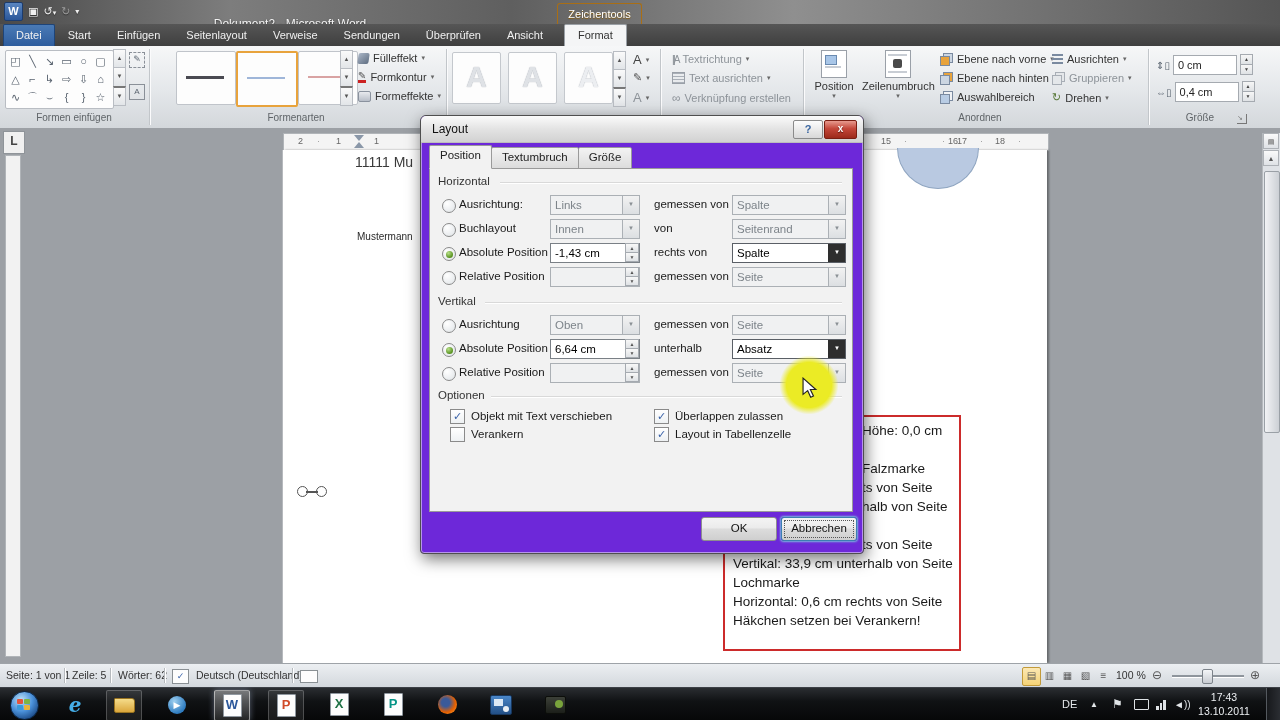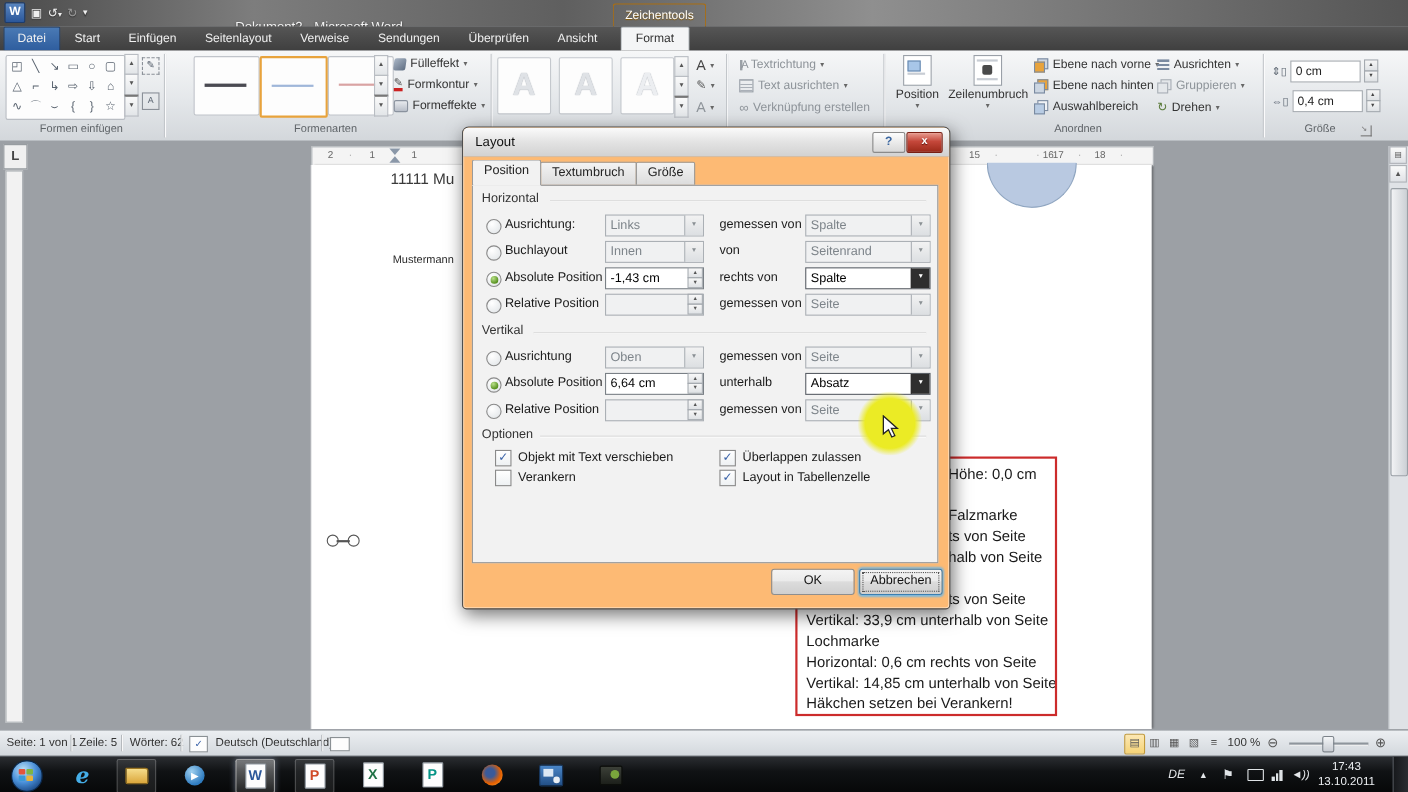--- a/index.html
+++ b/index.html
@@ -85,21 +85,21 @@
     border:2px solid #cc2b2b;padding-top:4px;box-sizing:border-box;}
   .rbline{height:19px;line-height:19px;font-size:13.5px;color:#1a1a1a;padding-left:8px;white-space:nowrap;overflow:hidden;}
   .rbline.ind{padding-left:137px;}
   .vscroll{position:absolute;left:1262px;top:5px;width:17px;height:530px;background:#dfe2e6;border-left:1px solid #b5b9bd;}
   .vsbtn{position:absolute;left:0;width:16px;height:16px;background:linear-gradient(180deg,#fafafa,#dfe2e6);
     border:1px solid #aeb2b7;font-size:7px;color:#555;text-align:center;line-height:15px;box-sizing:border-box;}
   .vsthumb{position:absolute;left:1px;top:38px;width:14px;height:260px;background:linear-gradient(90deg,#f2f3f5,#ccd0d5);
     border:1px solid #9aa0a6;border-radius:2px;}
 
   
-  .dialog{position:absolute;left:420px;top:115px;width:442px;height:437px;background:#fdba74;
+  .dialog{position:absolute;left:420px;top:115px;width:442px;height:437px;background:#6d28d9;
     border:1px solid #4f4f4f;border-radius:6px 6px 4px 4px;z-index:5;
     box-shadow:2px 5px 16px rgba(0,0,0,.55), inset 0 0 0 1px rgba(255,255,255,.5);}
   .dlgtitle{position:absolute;left:0;top:0;right:0;height:26px;border-radius:5px 5px 0 0;
     background:linear-gradient(180deg,#fbfbfb,#e3e3e3 50%,#d2d2d2);border-bottom:1px solid #bdbdbd;}
   .dlgtitle .txt{position:absolute;left:11px;top:0;line-height:26px;font-size:12px;color:#111;}
   .dlghelp{position:absolute;left:372px;top:4px;width:28px;height:17px;border:1px solid #8a8a8a;border-radius:2px;
     background:linear-gradient(180deg,#fdfdfd,#d8d8d8);color:#3a66a0;font-size:11px;font-weight:bold;
     text-align:center;line-height:16px;}
   .dlgclose{position:absolute;left:403px;top:4px;width:31px;height:17px;border:1px solid #791e12;border-radius:2px;
     background:linear-gradient(180deg,#e79a8e,#c4473a 45%,#9c2a1a);color:#fff;font-size:10px;font-weight:bold;
@@ -172,21 +172,21 @@
   .orbflag{position:absolute;left:6px;top:7px;width:13px;height:11px;display:grid;
     grid-template-columns:6px 6px;grid-template-rows:5px 5px;gap:1px;}
   .orbflag i{border-radius:1px;}
   .tico{position:absolute;top:2px;width:34px;height:29px;border-radius:2px;display:flex;
     align-items:center;justify-content:center;}
   .tico.framed{background:rgba(255,255,255,.08);border:1px solid rgba(255,255,255,.22);}
   .tico.active{background:linear-gradient(180deg,rgba(255,255,255,.38),rgba(255,255,255,.12));
     border:1px solid rgba(255,255,255,.5);box-shadow:0 0 6px rgba(200,220,255,.4);}
   .pageico{width:17px;height:21px;background:#fdfdfd;border:1px solid #9098a0;border-radius:1px;
     font-weight:bold;font-size:13px;text-align:center;line-height:20px;}
-  .tray{position:absolute;top:0;height:33px;color:#e4e7ea;font-size:11px;font-style:italic;}
+  .tray{position:absolute;top:0;height:33px;color:#e4e7ea;font-size:11px;}
   .clock{position:absolute;left:1192px;top:2px;width:64px;text-align:center;color:#eceff2;font-size:10.5px;line-height:14px;}
   .showdesk{position:absolute;left:1266px;top:0;width:14px;height:33px;border-left:1px solid #54595f;
     background:linear-gradient(90deg,#17191c,#2c2f34);}
   .sigbars{position:absolute;display:flex;align-items:flex-end;gap:1px;}
   .sigbars i{width:2.5px;background:#dfe3e6;display:block;}
 </style>
 </head>
 <body>
 
 <div class="screen">
@@ -416,21 +416,20 @@
         <div class="rbline ind">Höhe: 0,0 cm</div>
         <div class="rbline ind"></div>
         <div class="rbline ind">Falzmarke</div>
         <div class="rbline ind">ts von Seite</div>
         <div class="rbline ind">halb von Seite</div>
         <div class="rbline ind"></div>
         <div class="rbline ind">ts von Seite</div>
         <div class="rbline">Vertikal: 33,9  cm unterhalb von Seite</div>
         <div class="rbline">Lochmarke</div>
         <div class="rbline">Horizontal: 0,6 cm rechts von Seite</div>
-        <div class="rbline">Vertikal: 14,85  cm unterhalb von Seite</div>
         <div class="rbline">Häkchen setzen bei Verankern!</div>
       </div>
     </div>
 
     <div class="vscroll">
       <div class="vsbtn" style="top:0;">▤</div>
       <div class="vsbtn" style="top:17px;">▲</div>
       <div class="vsthumb"></div>
     </div>
   </div>

